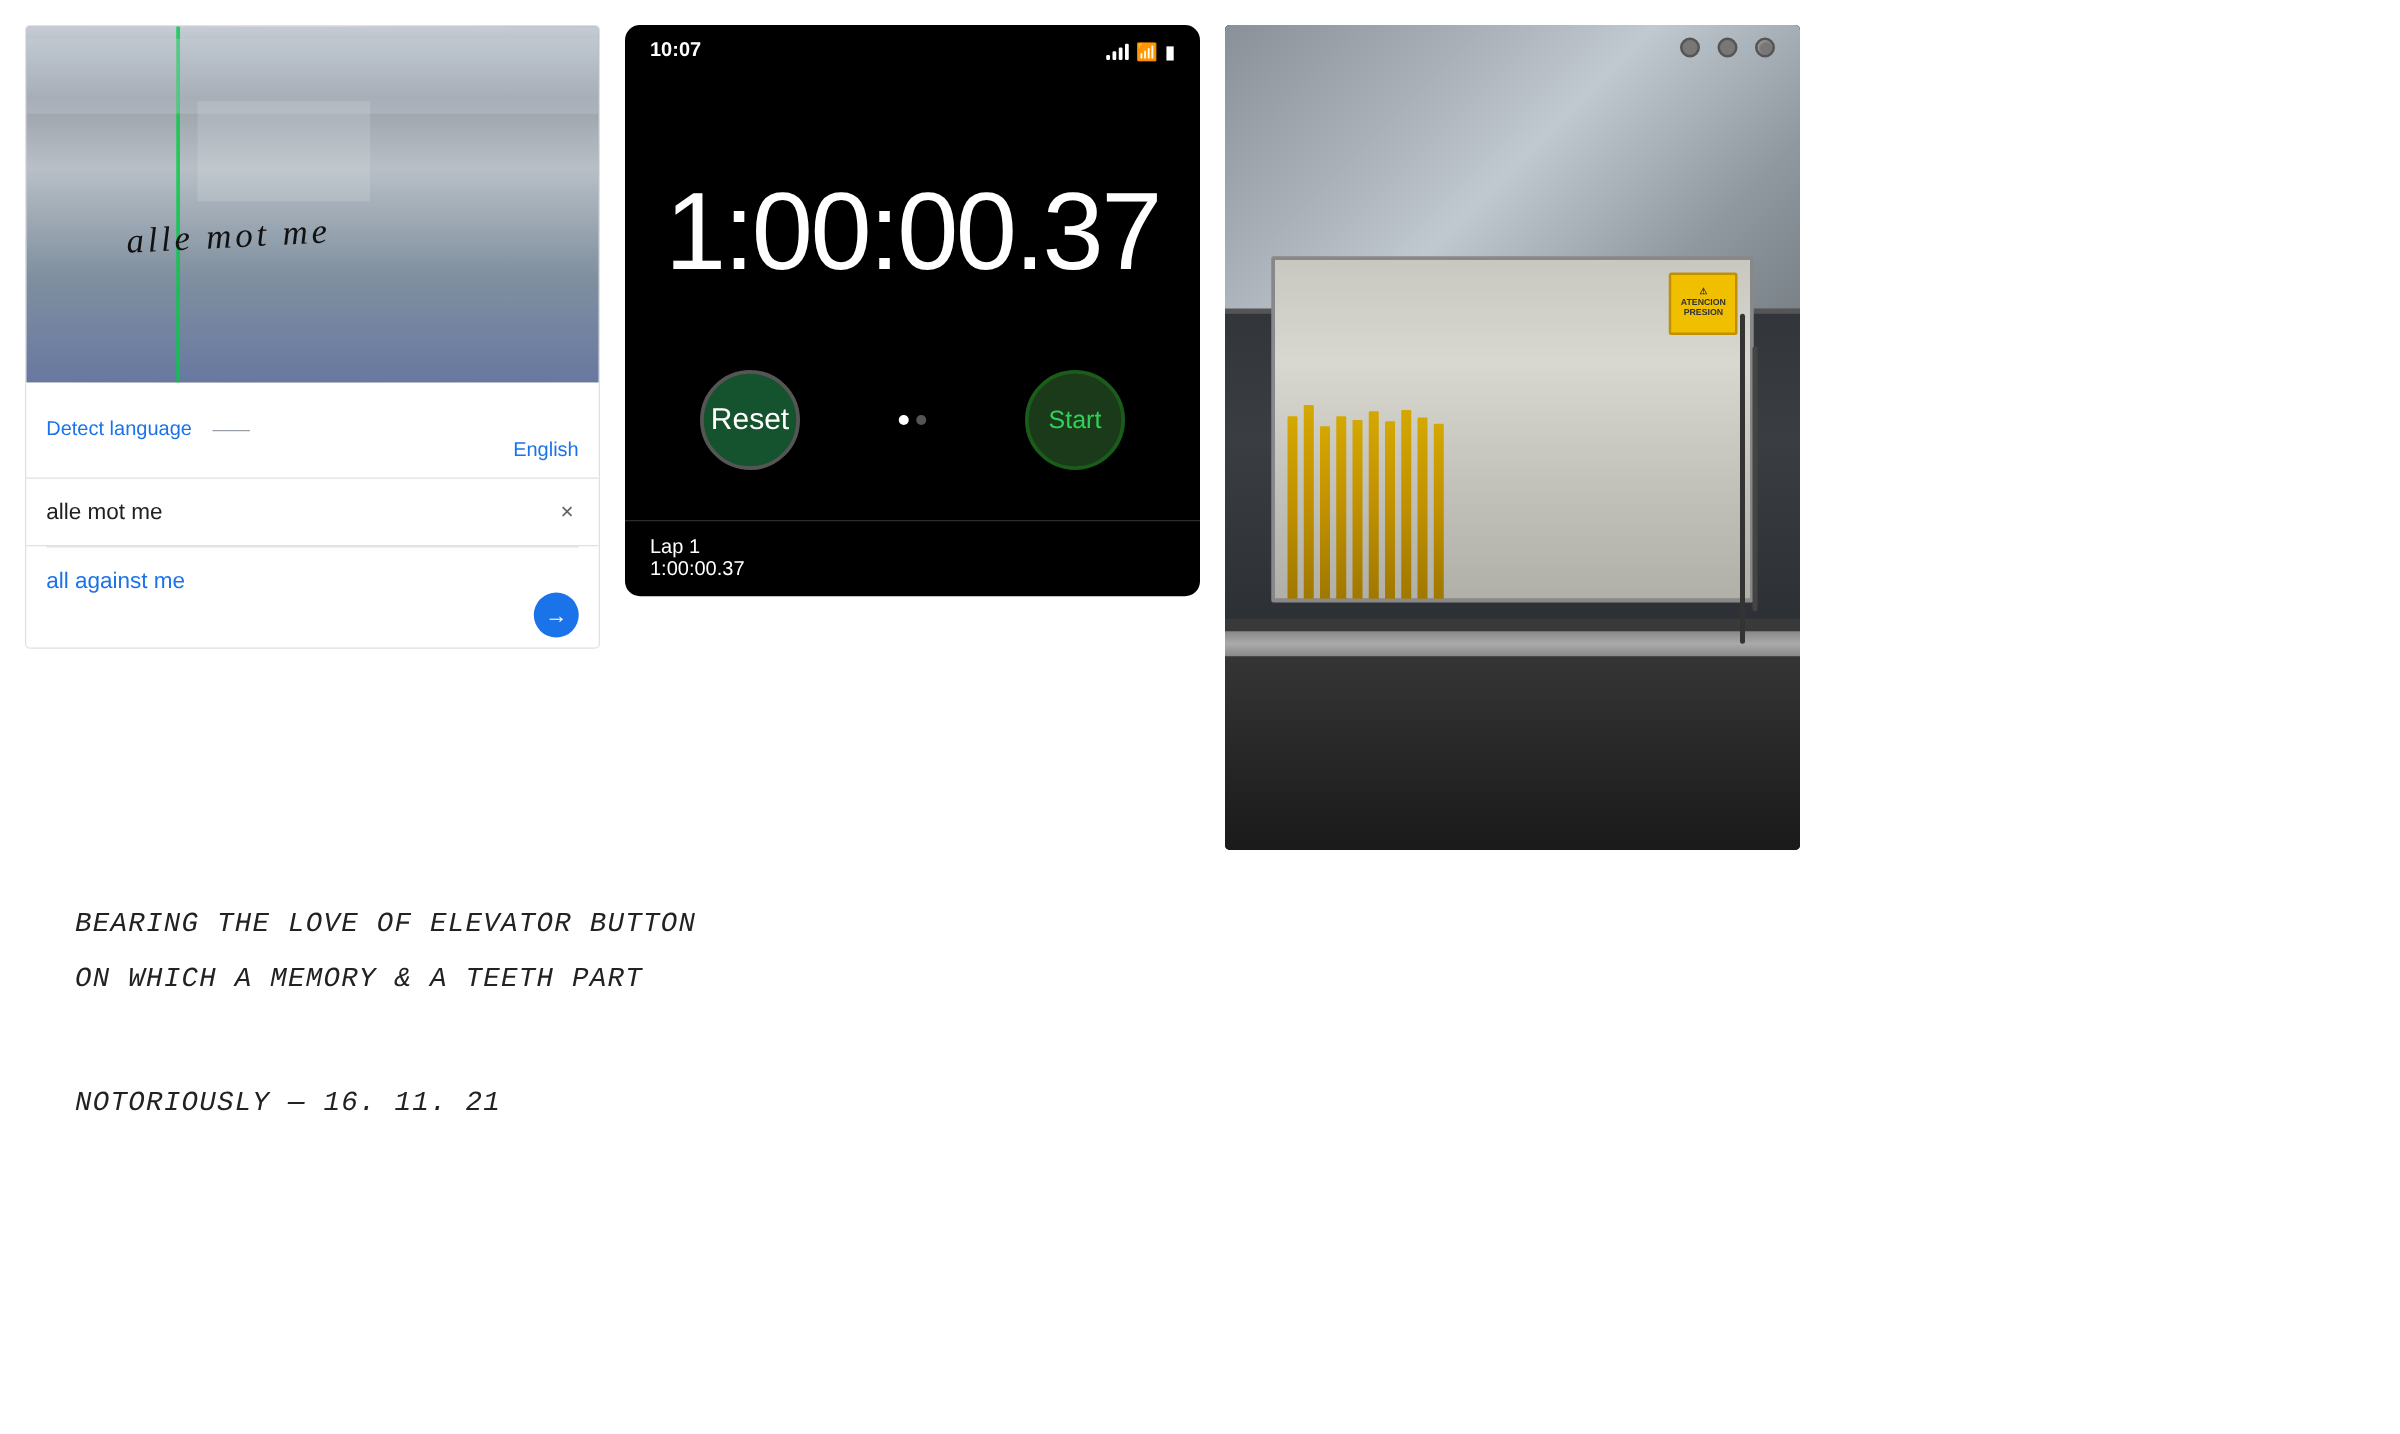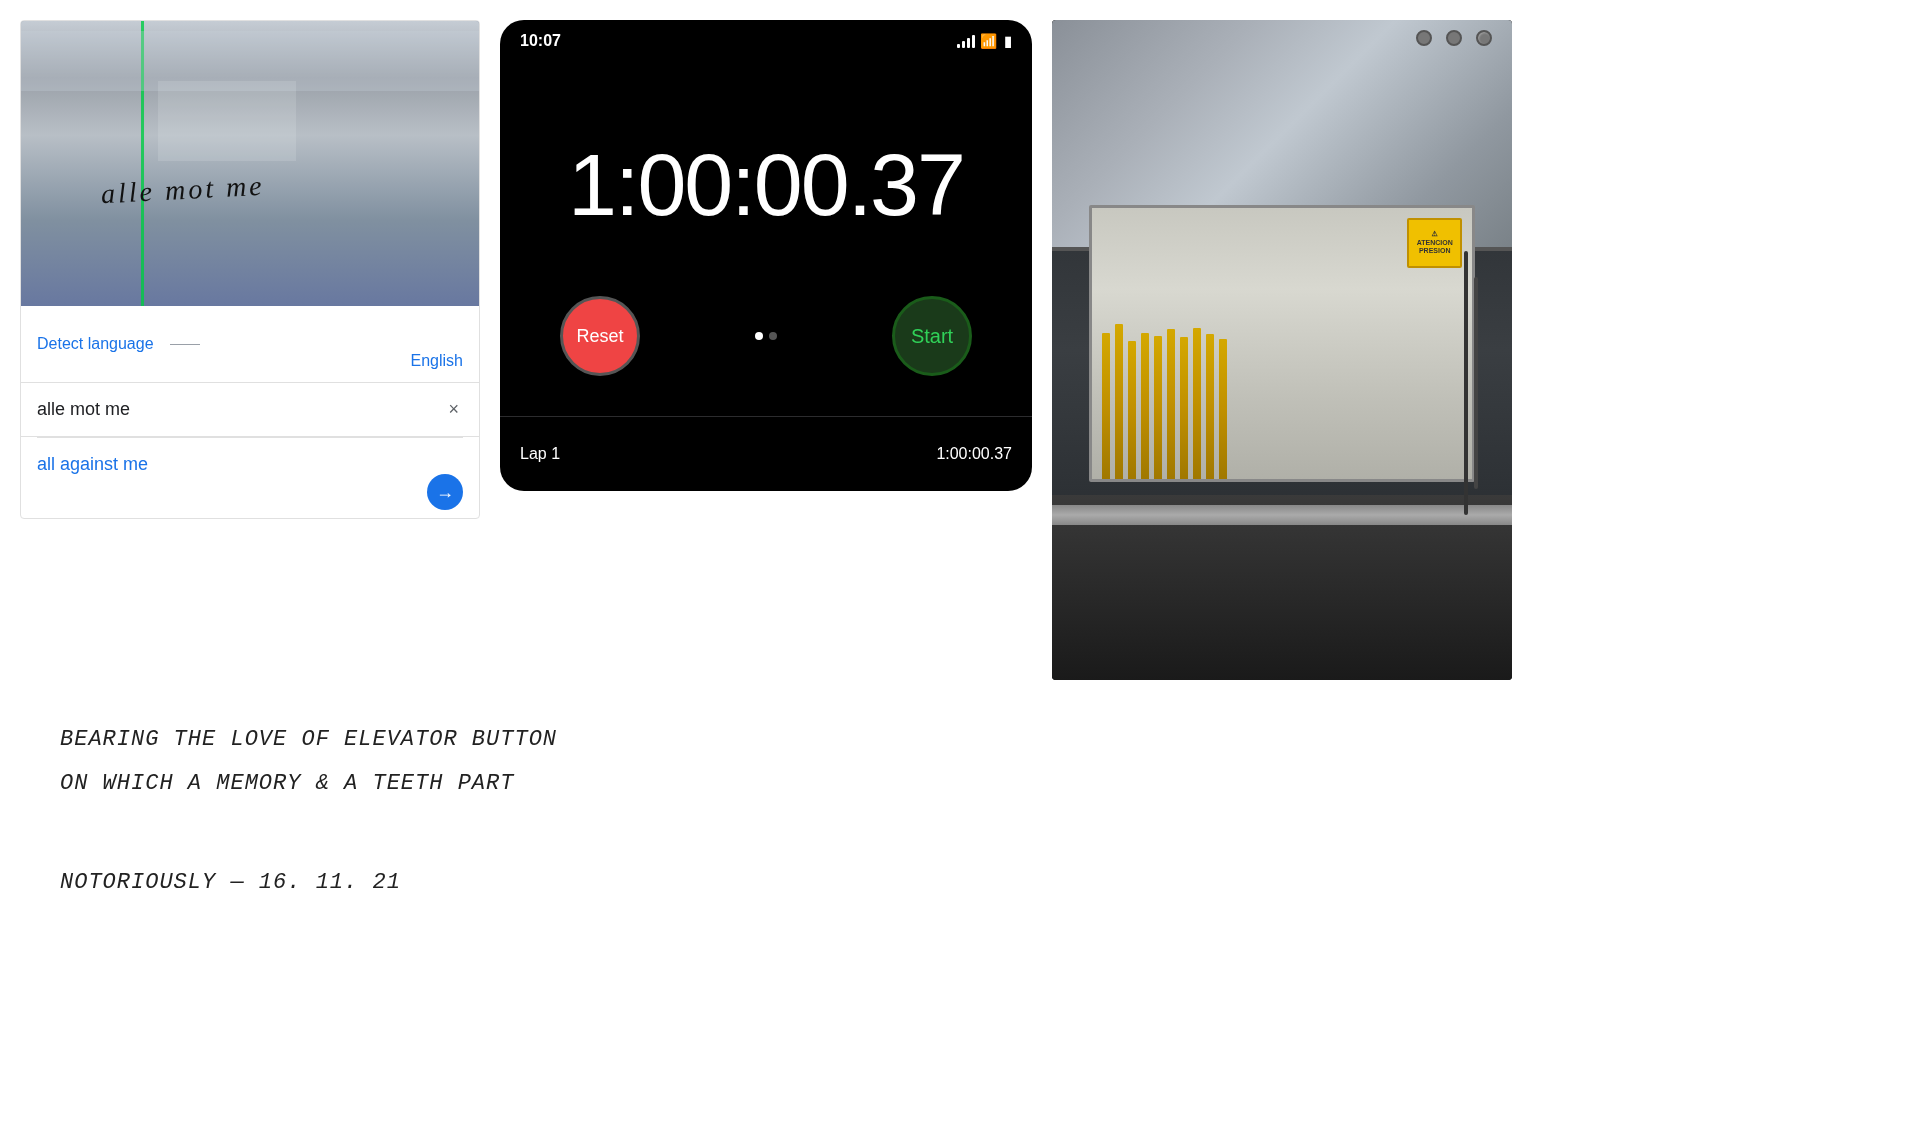--- a/index.html
+++ b/index.html
@@ -168,24 +168,24 @@
       margin-bottom: 4px;
     }
 
     .translate-from-value {
       font-size: 18px;
       color: #202124;
     }
 
     
     .stopwatch-panel {
-      width: 532px;
+      width: 460px;
       flex-shrink: 0;
       background: #000;
-      border-radius: 24px;
+      border-radius: 12px;
       overflow: hidden;
       color: #fff;
       position: relative;
     }
 
     .phone-status-bar {
       display: flex;
       justify-content: space-between;
       align-items: center;
       padding: 12px 20px 4px 20px;
@@ -253,45 +253,46 @@
 
     .page-dot.active {
       background: #fff;
     }
 
     .stop-btn {
       width: 80px;
       height: 80px;
       border-radius: 50%;
       border: 3px solid #555;
-      background: #ef4444;
+      background: #14532d;
       color: #fff;
-      font-size: 18px;
+      font-size: 24px;
       cursor: pointer;
       font-family: inherit;
     }
 
     .start-btn {
       width: 80px;
       height: 80px;
       border-radius: 50%;
       border: 3px solid #1a5c1a;
       background: #1a3a1a;
       color: #30d158;
       font-size: 20px;
       cursor: pointer;
       font-family: inherit;
     }
 
     .lap-row {
       display: flex;
       justify-content: space-between;
-      padding: 28px 20px;
+      padding: 12px 20px;
       border-top: 1px solid #2c2c2e;
       font-size: 16px;
+      flex-direction: column;
     }
 
     
     .machine-panel {
       flex: 1;
       max-width: 460px;
       height: 660px;
       border-radius: 4px;
       overflow: hidden;
       background: linear-gradient(135deg, #1a1a1a 0%, #2a2a2a 30%, #383838 60%, #2c2c2c 100%);

